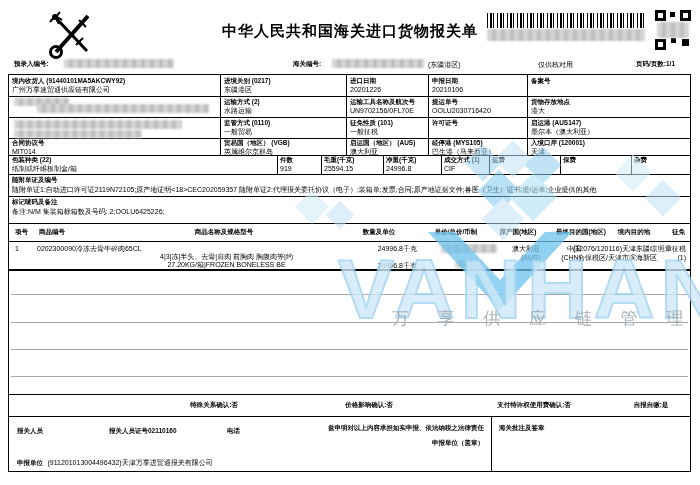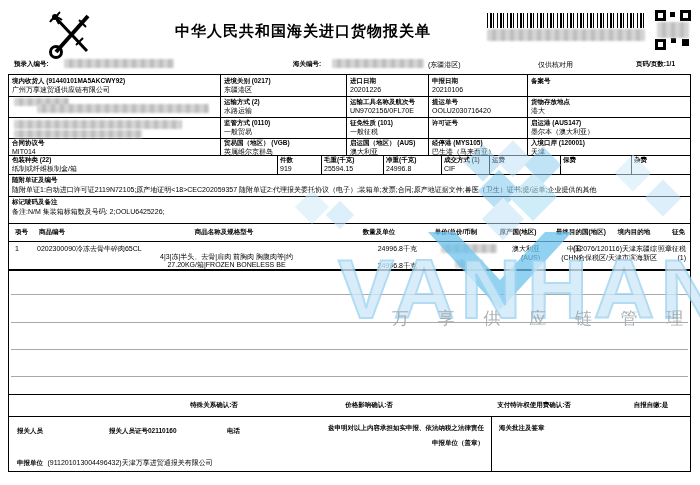--- a/index.html
+++ b/index.html
@@ -9,21 +9,21 @@
   .lb{font-weight:bold;font-size:6.5px;line-height:8px;white-space:nowrap;}
   .vl{font-size:7px;line-height:9px;white-space:nowrap;}
   .cell{position:absolute;z-index:4;}
   .hl{position:absolute;left:0;right:0;height:1px;background:#000;z-index:3;}
   .hlg{position:absolute;left:2px;right:2px;height:1px;background:#a9a9a9;z-index:3;}
   .vln{position:absolute;width:1px;background:#000;z-index:3;}
   .doc{position:absolute;left:8px;top:74px;width:681px;height:396px;border:1.6px solid #000;z-index:2;}
   .blur{position:absolute;background:repeating-linear-gradient(90deg,#d4d4d4 0 5px,#bdbdbd 5px 9px);
         filter:blur(1px);border-radius:1px;z-index:6;}
   .wm{position:absolute;left:0;top:0;z-index:5;pointer-events:none;}
-  .title{position:absolute;left:175px;top:22px;width:350px;
+  .title{position:absolute;left:175px;top:22px;width:350px;text-align:center;
          font-size:15px;font-weight:bold;letter-spacing:1px;z-index:4;}
   .barcode{position:absolute;left:487px;top:13px;width:158px;height:15px;z-index:4;
     background:repeating-linear-gradient(90deg,#000 0 1px,#fff 1px 3px,#000 3px 5px,#fff 5px 6px,#000 6px 7px,#fff 7px 10px);}
   .ctr{text-align:center;} .rgt{text-align:right;}
 </style>
 </head>
 <body>
 
 <div class="page">
 

